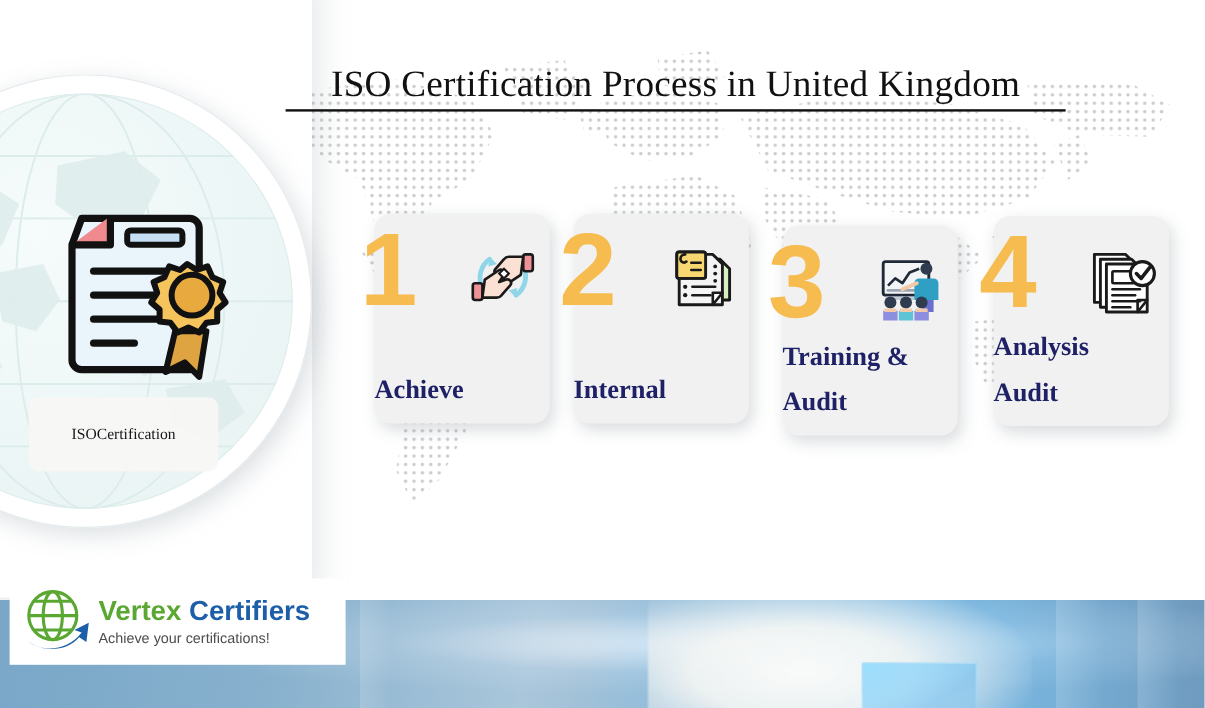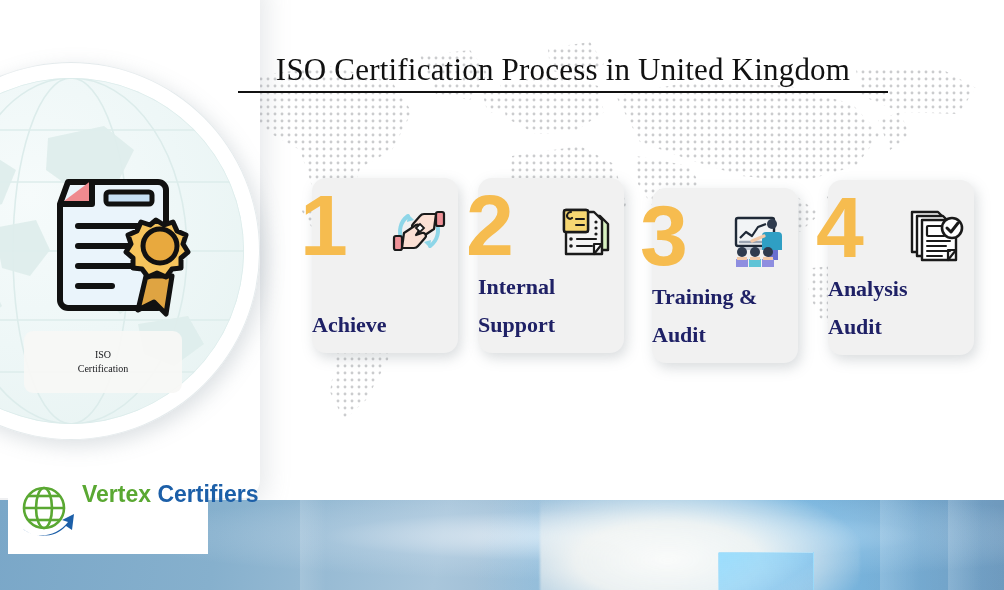--- a/index.html
+++ b/index.html
@@ -67,25 +67,25 @@
   }
   .cert-icon svg { width: 166px; height: 166px; display: block; }
 
   .iso-label {
     position: absolute;
     left: 24px; top: 331px;
     width: 158px; height: 62px;
     background: rgba(247,247,245,0.93);
     border-radius: 9px;
     z-index: 6;
-    display: flex; flex-direction: column;
+    display: flex; flex-direction: row;
     align-items: center; justify-content: center;
     font-family: "Liberation Serif", serif;
     color: #15161a;
-    font-size: 10px;
+    font-size: 13px;
     line-height: 1.42;
   }
 
   
   .title {
     position: absolute;
     left: 238px; top: 28px;
     width: 650px;
     text-align: center;
     font-family: "Liberation Serif", serif;
@@ -173,24 +173,24 @@
     background: linear-gradient(to right, rgba(255,255,255,0.16), rgba(255,255,255,0));
   }
   .band .s1 { left: 300px; }
   .band .s2 { left: 880px; width: 40px; }
   .band .s3 { left: 948px; width: 34px; }
 
   
   .logo-box {
     position: absolute;
     left: 8px; bottom: 36px;
-    width: 200px; height: 72px;
+    width: 280px; height: 72px;
     background: #ffffff;
     z-index: 9;
-    display: flex; 
+    display: flex; align-items: center;
     padding-left: 8px;
   }
   .logo-mark { width: 62px; height: 62px; flex: 0 0 62px; }
   .logo-mark svg { width: 62px; height: 62px; display: block; }
   .logo-text { padding-left: 4px; }
   .logo-name {
     font-family: "Liberation Sans", sans-serif;
     font-size: 23px; font-weight: 700;
     line-height: 1.06;
     white-space: nowrap;
@@ -356,21 +356,20 @@
               <circle cx="42" cy="34" r="1.6"></circle>
           </g>
           <g stroke="#1a1a1a" stroke-width="2.2" stroke-linecap="round">
             <line x1="23" y1="39" x2="42" y2="39"></line>
             <line x1="23" y1="46" x2="38" y2="46"></line>
           </g>
         </svg>
       </div>
       <div class="label">
         <div>Internal</div>
-        <div>Support</div>
       </div>
     </div>
 
     <div class="card c3">
       <div class="num">3</div>
       <div class="icon">
         <svg viewBox="0 0 62 62" aria-hidden="true">
           <rect x="8" y="8" width="38" height="28" rx="2" fill="#f2f4f6" stroke="#1f2937" stroke-width="2.4"></rect>
           <polyline points="12,28 18,22 24,26 30,17 38,14" fill="none" stroke="#1f2937" stroke-width="2.2" stroke-linejoin="round"></polyline>
           <g stroke="#9aa4b2" stroke-width="2.4" stroke-linecap="round">
@@ -452,16 +451,17 @@
           <path d="M12 38 H44"></path>
         </g>
         <path d="M4 44 C16 58 40 56 52 40 L46 38 L58 32 L56 48 L50 44 C38 58 14 56 4 44 Z" fill="#1c5fa8"></path>
       </svg>
     </div>
     <div class="logo-text">
       <div class="logo-name">
         <span class="v">Vertex</span>
         <span class="c">Certifiers</span>
       </div>
+      <div class="logo-tag">Achieve your certifications!</div>
     </div>
   </div>
 
 </div>
 
 </body></html>

